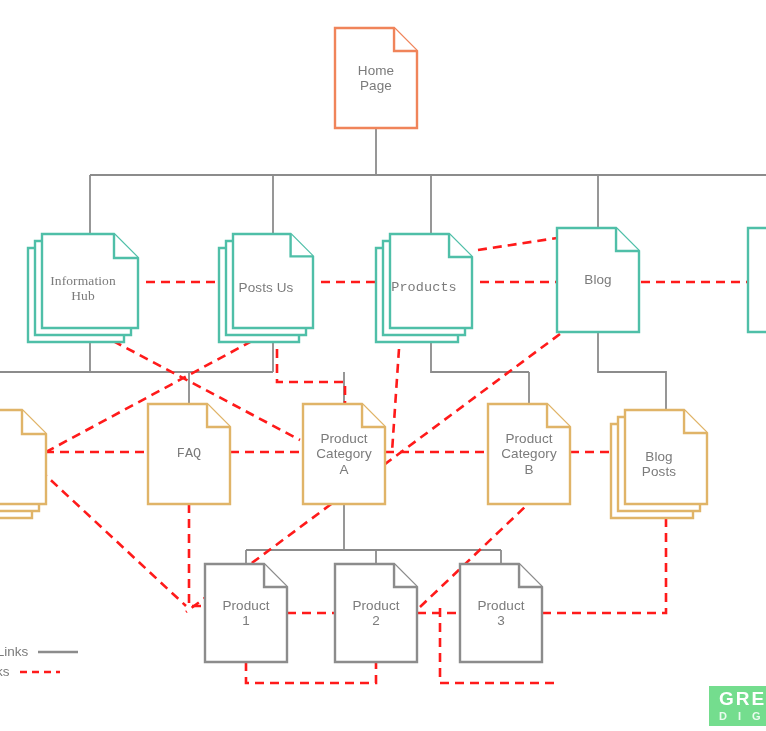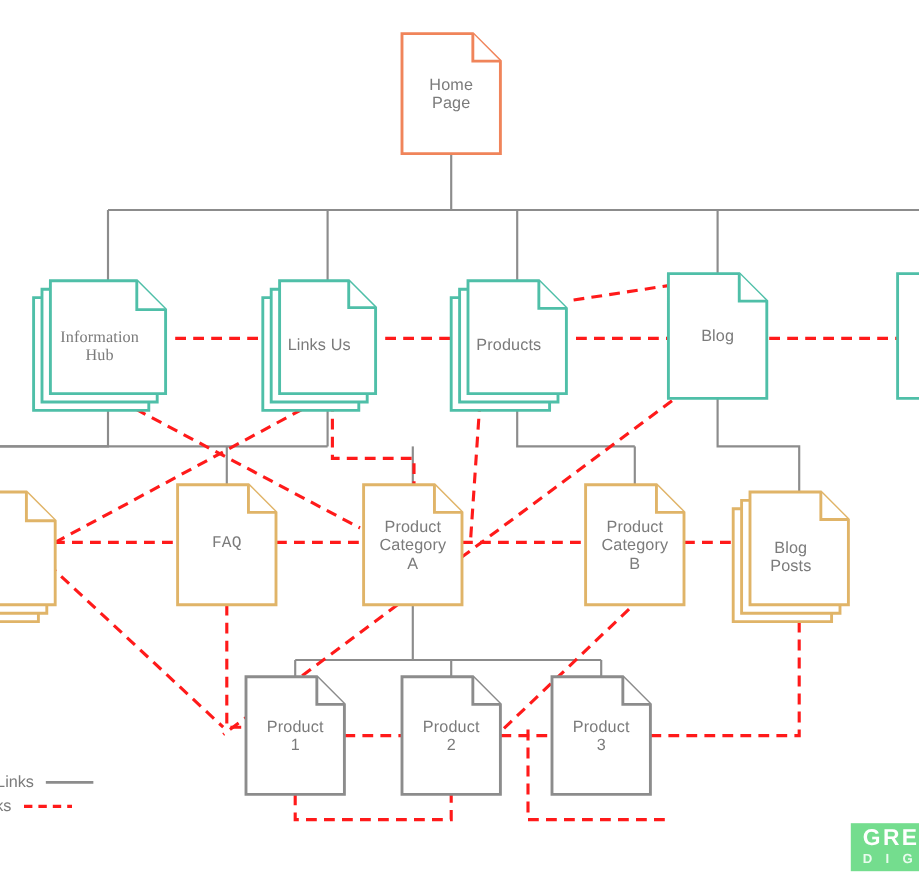--- a/index.html
+++ b/index.html
@@ -224,22 +224,22 @@
           </g>
         </g>
       </g>
   </svg>
 
   <div id="labels">
       <div class="node-label" style="left: 335px; top: 28px; width: 82px; height: 100px;">Home
 Page</div>
       <div class="node-label" style="left: 28px; top: 234px; width: 110px; height: 108px; font-family: Liberation Serif, serif;">Information
 Hub</div>
-      <div class="node-label" style="left: 219px; top: 234px; width: 94px; height: 108px;">Links Us</div>
-      <div class="node-label" style="left: 376px; top: 234px; width: 96px; height: 108px;">Products</div>
+      <div class="node-label" style="left: 219px; top: 234px; width: 94px; height: 108px;">Posts Us</div>
+      <div class="node-label" style="left: 376px; top: 234px; width: 96px; height: 108px; font-family: Liberation Mono, monospace;">Products</div>
       <div class="node-label" style="left: 557px; top: 228px; width: 82px; height: 104px;">Blog</div>
       <div class="node-label" style="left: 748px; top: 228px; width: 82px; height: 104px;">C</div>
       <div class="node-label" style="left: -60px; top: 410px; width: 106px; height: 108px;">&amp;
 s</div>
       <div class="node-label" style="left: 148px; top: 404px; width: 82px; height: 100px; font-family: Liberation Mono, monospace;">FAQ</div>
       <div class="node-label" style="left: 303px; top: 404px; width: 82px; height: 100px;">Product
 Category
 A</div>
       <div class="node-label" style="left: 488px; top: 404px; width: 82px; height: 100px;">Product
 Category

